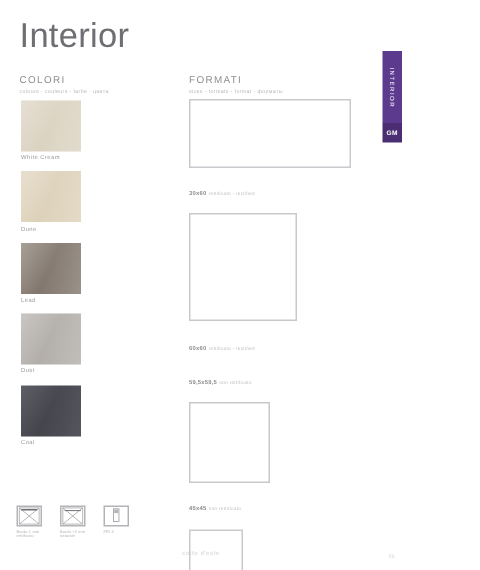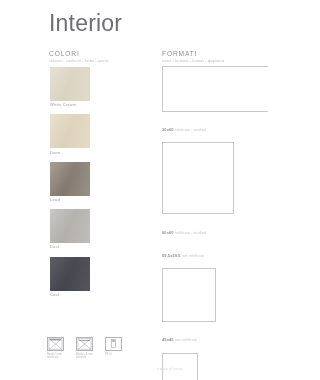--- a/index.html
+++ b/index.html
@@ -6,21 +6,20 @@
   html, body {
     width: 268px; height: 380px;
     background: #ffffff;
     font-family: "Liberation Sans", sans-serif;
     overflow: hidden;
   }
   .page {
     position: relative;
     width: 268px; height: 380px;
     background: #ffffff;
-    margin-left: 36px;
   }
 
   
   .title {
     position: absolute;
     left: 13px; top: 12px;
     font-size: 23px;
     font-weight: 300;
     letter-spacing: 0.2px;
     color: #6e6e73;

